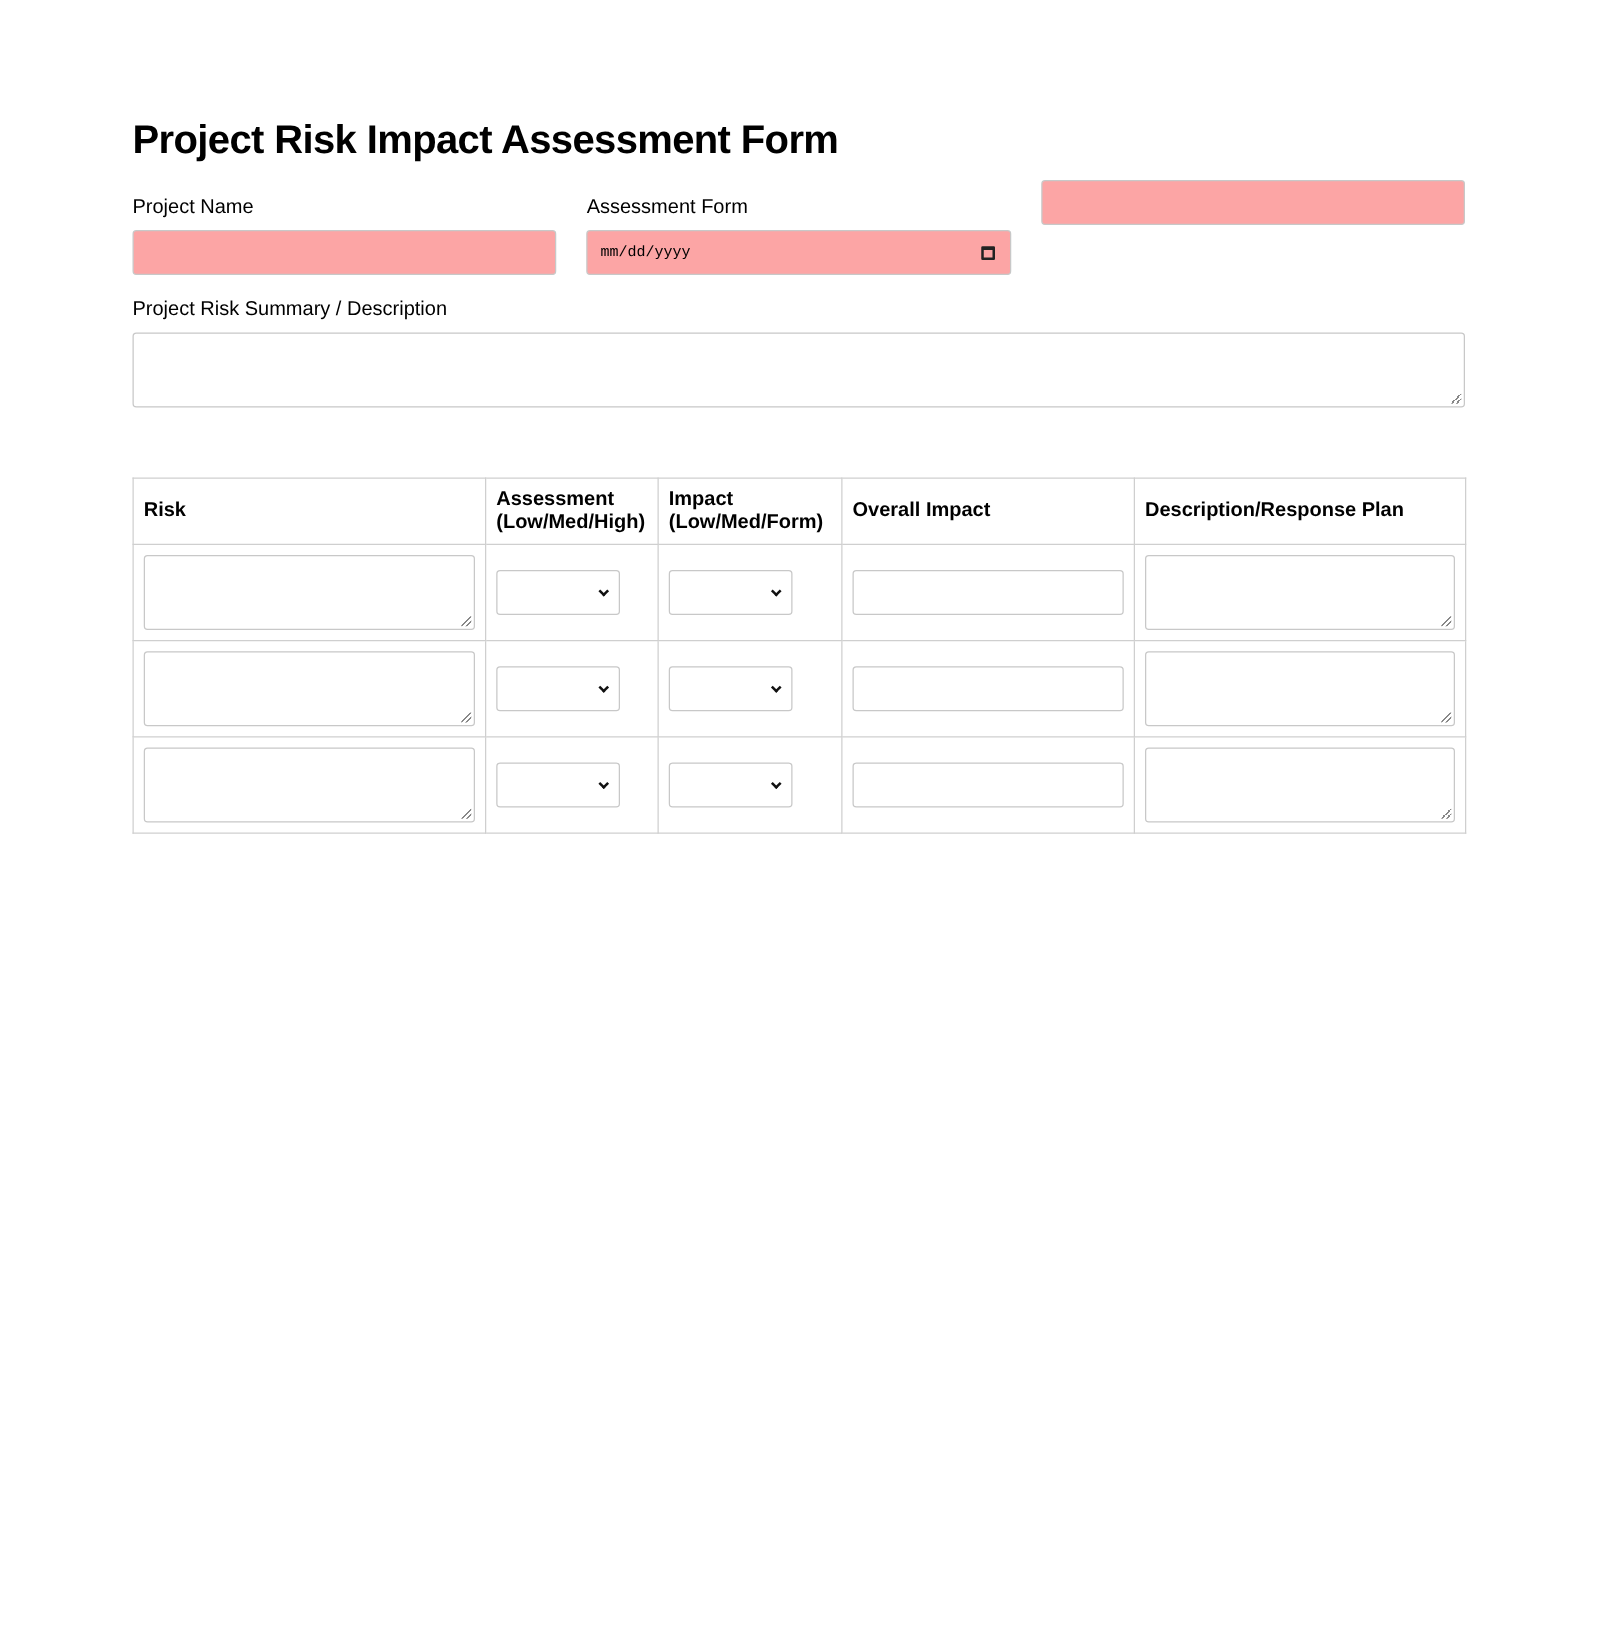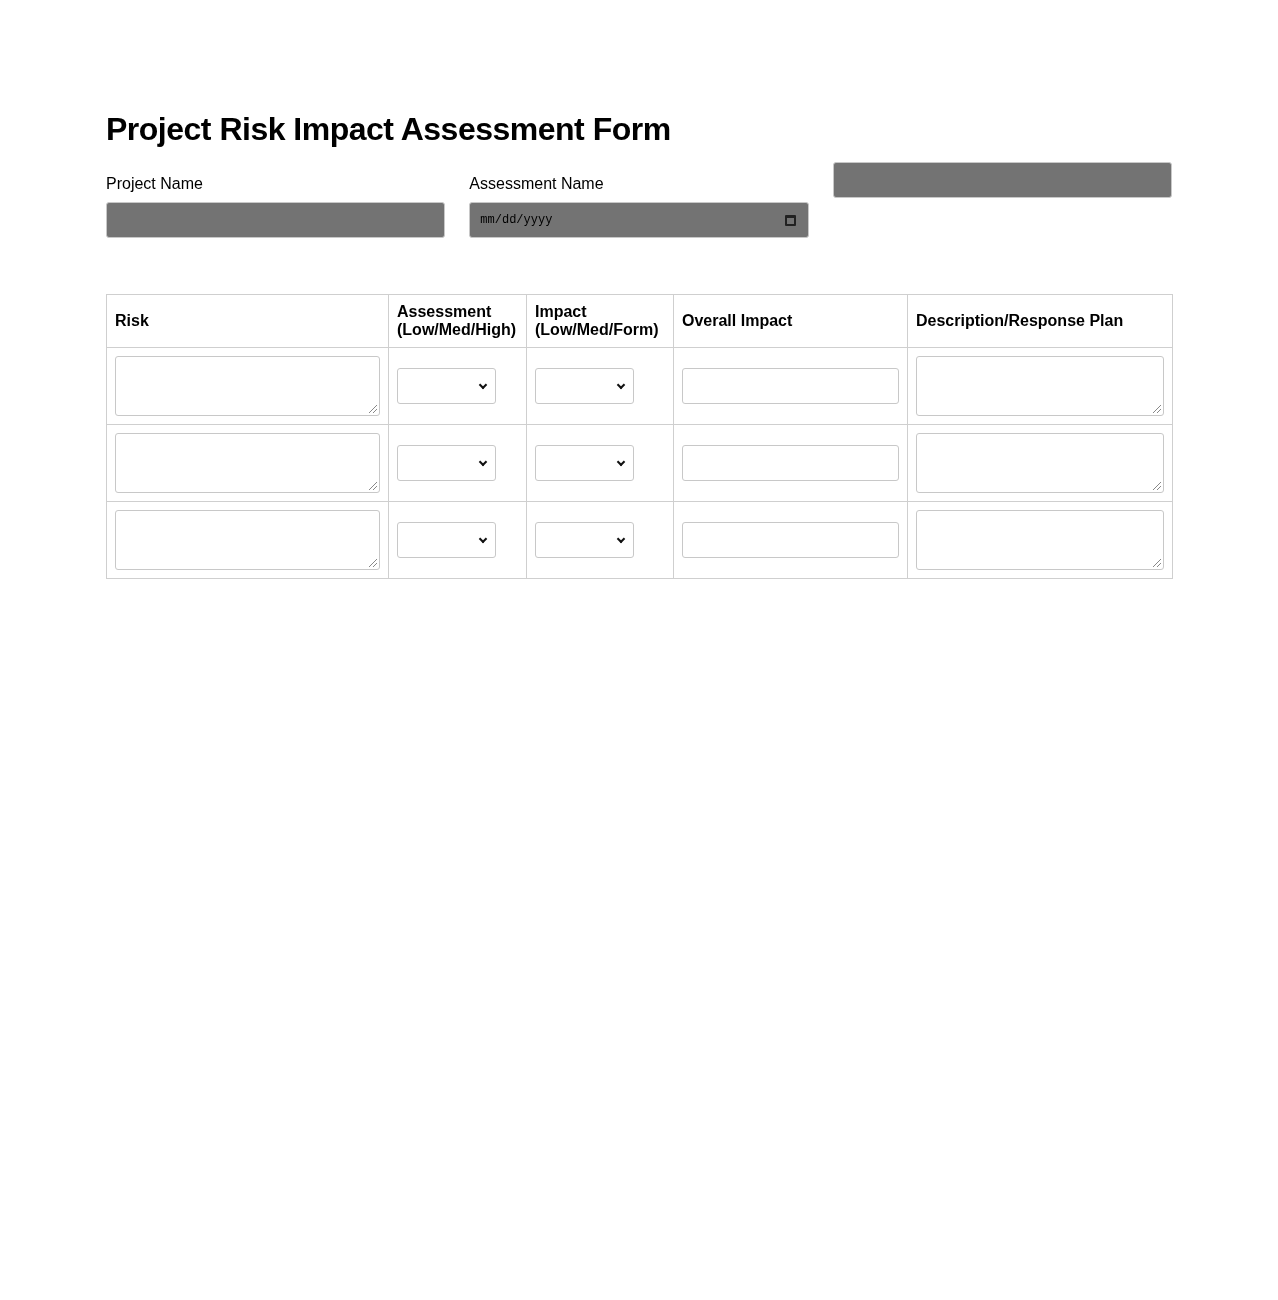--- a/index.html
+++ b/index.html
@@ -7,21 +7,21 @@
     body {
       font-family: "Liberation Sans", sans-serif;
       color: #000;
       width: 1278px;
       height: 1300px;
       position: relative;
     }
     .container {
       position: absolute;
       left: 106px;
-      top: 110px;
+      top: 92px;
       width: 1066px;
     }
     h1 {
       margin: 0;
       font-size: 32px;
       font-weight: bold;
       letter-spacing: -0.5px;
       line-height: 38px;
       height: 38px;
     }
@@ -37,21 +37,21 @@
       line-height: 20px;
       margin-bottom: 8px;
       margin-top: 12px;
     }
     .input {
       display: block;
       width: 100%;
       height: 36px;
       border: 1px solid #c8c8c8;
       border-radius: 3px;
-      background: #737373;
+      background: #fca5a5;
       font-family: "Liberation Sans", sans-serif;
       font-size: 14px;
       padding: 6px 10px;
       gap: 28px;
     }
     .date-input {
       position: relative;
       display: flex;
       align-items: center;
       justify-content: space-between;
@@ -141,31 +141,37 @@
 
 <div class="container">
   <h1>Project Risk Impact Assessment Form</h1>
 
   <div class="row3">
     <div class="field">
       <span class="label">Project Name</span>
       <div class="input"></div>
     </div>
     <div class="field">
-      <span class="label">Assessment Name</span>
+      <span class="label">Assessment Form</span>
       <div class="input date-input">
         <span>mm/dd/yyyy</span>
         <span class="cal-icon"></span>
       </div>
     </div>
     <div class="field">
       <div class="input"></div>
     </div>
   </div>
 
+  <div class="full">
+    <span class="label">Project Risk Summary / Description</span>
+    <div class="textarea-box">
+      <span class="grip"></span>
+    </div>
+  </div>
 
   <table>
     <colgroup>
       <col style="width:282px">
       <col style="width:138px">
       <col style="width:147px">
       <col style="width:234px">
       <col style="width:265px">
     </colgroup>
     <thead>

